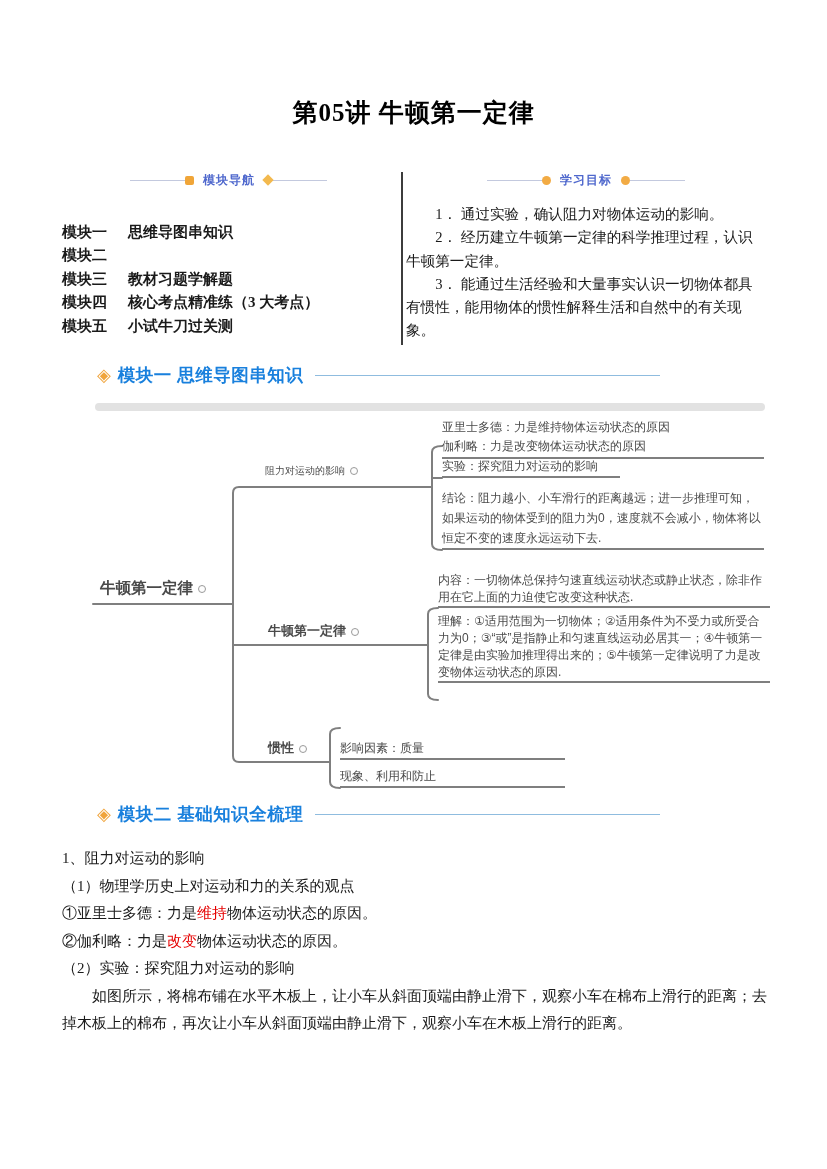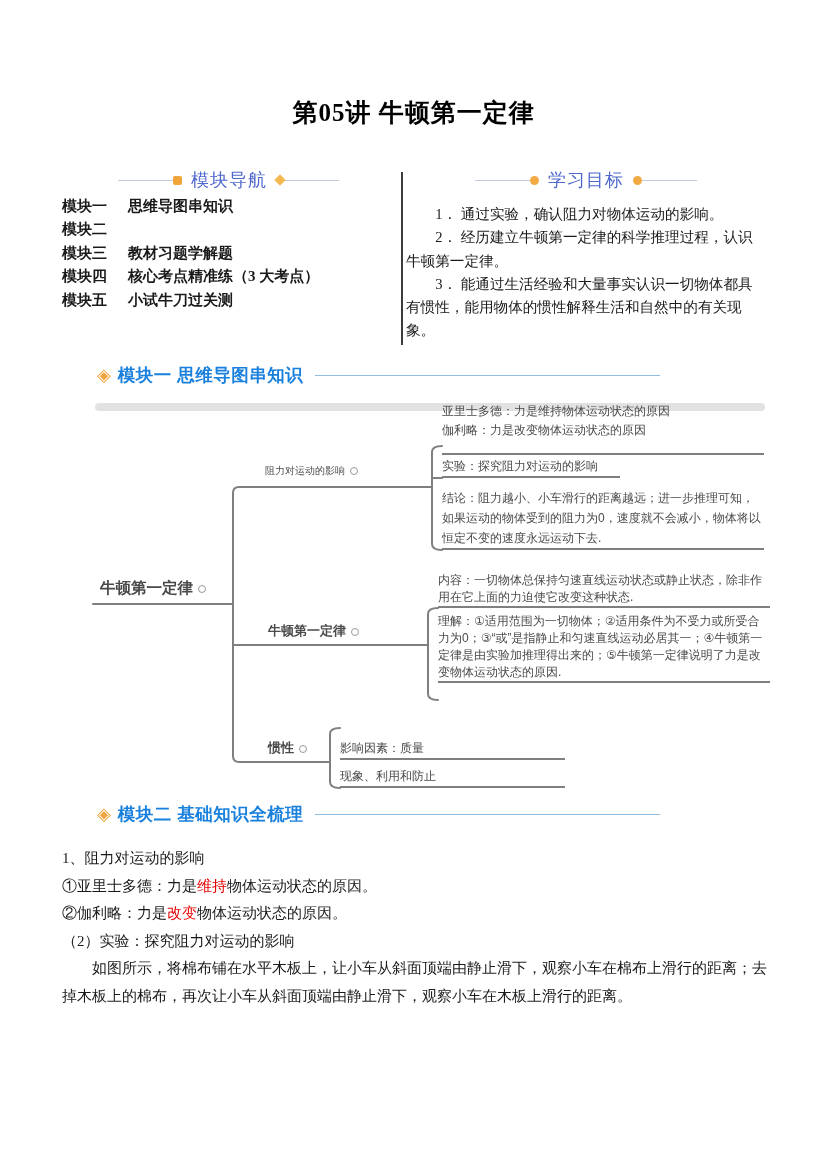--- a/index.html
+++ b/index.html
@@ -11,27 +11,27 @@
              font-size:25px;font-weight:bold;letter-spacing:1px;color:#000;}
 
   
   .col-divider{position:absolute;left:401px;top:172px;width:2px;height:173px;background:#3c3c3c;}
   .top-left{position:absolute;left:62px;top:165px;width:333px;}
   .top-right{position:absolute;left:406px;top:165px;width:360px;}
 
   .fancy-header{display:flex;align-items:center;justify-content:center;height:30px;
                 font-family:"Liberation Sans","DejaVu Sans",sans-serif;}
   .fancy-header .h-line{width:55px;height:0;border-top:1.5px solid #c3c9de;}
-  .fancy-header .h-text{margin:0 9px;font-size:18px;font-weight:normal;color:#4f68cd;letter-spacing:1px;}
+  .fancy-header .h-text{margin:0 9px;font-size:12px;font-weight:bold;color:#4f68cd;letter-spacing:1px;}
   .marker{display:inline-block;background:#f0a538;}
   .marker.square{width:9px;height:9px;border-radius:2px;}
   .marker.diamond{width:8px;height:8px;transform:rotate(45deg);background:#f3b94e;}
   .marker.dot{width:9px;height:9px;border-radius:50%;background:#f2ab44;}
 
-  .nav-list{margin-top:0;font-weight:bold;font-size:15px;}
+  .nav-list{margin-top:26px;font-weight:bold;font-size:15px;}
   .nav-row{display:flex;line-height:23.4px;}
   .nav-row .nav-label{width:66px;flex:none;}
   .obj-body{margin-top:8px;font-size:14.6px;line-height:23.3px;}
   .obj-body p{margin:0;text-indent:2em;}
 
   
   .sec-heading{position:absolute;left:97px;width:563px;display:flex;align-items:center;
                font-family:"Liberation Sans","DejaVu Sans",sans-serif;}
   .sec-heading .sec-icon{font-size:18px;color:#f0a43c;margin-right:7px;line-height:1;}
   .sec-heading .sec-text{font-size:17.5px;font-weight:bold;color:#1980dd;letter-spacing:0.5px;text-align:right;}
@@ -44,21 +44,21 @@
   .mm-svg{position:absolute;left:0;top:0;}
   .mm-node{position:absolute;white-space:nowrap;}
   .mm-leaf{position:absolute;border-bottom:2px solid #7f7f7f;font-size:12px;color:#4a4a4a;}
   .mm-leaf span{display:block;}
   .mm-root{left:10px;top:178px;font-size:15.5px;font-weight:600;}
   .mm-b1{left:175px;top:64px;font-size:10px;font-weight:400;}
   .mm-b2{left:178px;top:222px;font-size:13px;font-weight:600;}
   .mm-b3{left:178px;top:339px;font-size:13px;font-weight:600;}
   .toggle{display:inline-block;width:6px;height:6px;border:1px solid #9a9a9a;border-radius:50%;
           background:#fdfdfd;margin-left:5px;vertical-align:middle;}
-  .leaf-1a{left:352px;top:2px;width:322px;line-height:19px;padding-bottom:13px;}
+  .leaf-1a{left:352px;top:18px;width:322px;line-height:19px;padding-bottom:1px;}
   .leaf-1b{left:352px;top:57px;width:178px;line-height:19px;}
   .leaf-1c{left:352px;top:88px;width:322px;line-height:20px;}
   .leaf-2a{left:348px;top:172px;width:332px;line-height:17px;}
   .leaf-2b{left:348px;top:213px;width:332px;line-height:17px;}
   .leaf-3a{left:250px;top:307px;width:424px;line-height:19px;white-space:nowrap;}
   .leaf-3b{left:250px;top:338px;width:225px;line-height:20px;}
   .leaf-3c{left:250px;top:366px;width:225px;line-height:20px;}
 
   
   .content{position:absolute;left:62px;top:845px;width:705px;font-size:15px;line-height:27.5px;}
@@ -173,19 +173,20 @@
   </div>
 
   <div class="sec-heading" style="top:802px;">
     <span class="sec-icon">◈</span>
     <span class="sec-text">模块二 基础知识全梳理</span>
     <span class="sec-line"></span>
   </div>
 
   <div class="content">
     <div>1、阻力对运动的影响</div>
+    <div>（1）物理学历史上对运动和力的关系的观点</div>
     <div><span>①亚里士多德：力是</span><span class="red">维持</span><span>物体运动状态的原因。</span></div>
     <div><span>②伽利略：力是</span><span class="red">改变</span><span>物体运动状态的原因。</span></div>
     <div>（2）实验：探究阻力对运动的影响</div>
     <p class="indent">如图所示，将棉布铺在水平木板上，让小车从斜面顶端由静止滑下，观察小车在棉布上滑行的距离；去掉木板上的棉布，再次让小车从斜面顶端由静止滑下，观察小车在木板上滑行的距离。</p>
   </div>
 
 </div>
 
 </body></html>

